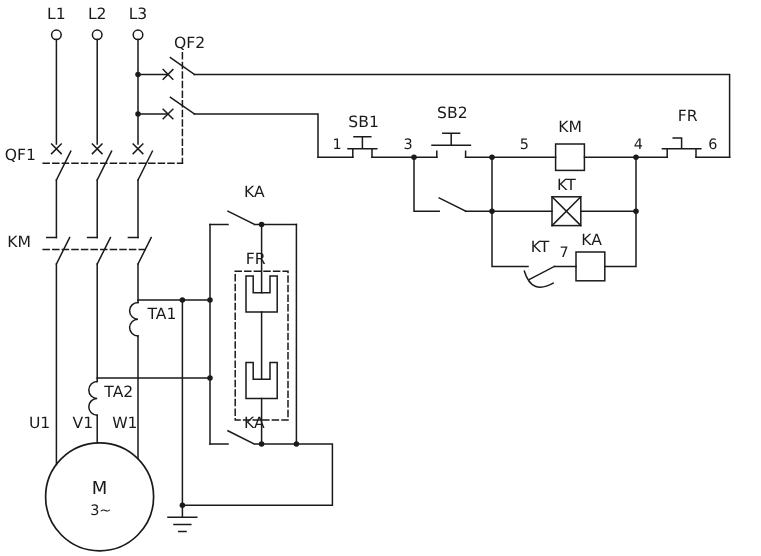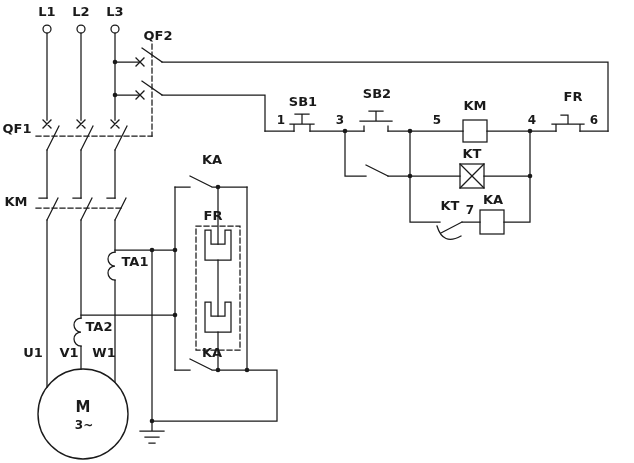--- a/index.html
+++ b/index.html
@@ -1,17 +1,17 @@
 <!DOCTYPE html>
 <html style="--line-color: #1a1a1a; --bg-color: #ffffff;"><head>
 <meta charset="utf-8">
 <style>
   :root { --line-color:#1a1a1a; --bg-color:#ffffff; }
   html,body { margin:0; padding:0; background:var(--bg-color); }
-  .canvas { width:634px; height:463px; background:var(--bg-color); position:relative; overflow:hidden;font-weight:bold; }
+  .canvas { width:634px; height:463px; background:var(--bg-color); position:relative; overflow:hidden; }
   svg { display:block; }
   svg text { fill:var(--line-color); font-family:"DejaVu Sans","Liberation Sans",sans-serif; }
   .w   { stroke:var(--line-color); stroke-width:1.25; fill:none; stroke-linecap:square; }
   .w2  { stroke:var(--line-color); stroke-width:1.4; fill:none; }
   .dash{ stroke-dasharray:5 3; }
   .dot { fill:var(--line-color); stroke:none; }
   .lbl { font-size:13px; text-anchor:middle; }
   .num { font-size:12px; text-anchor:middle; }
   .big { font-size:15px; text-anchor:middle; }
 </style>

